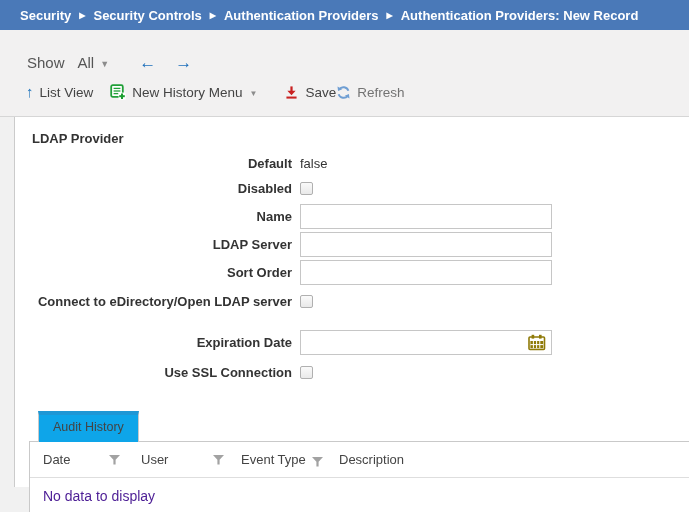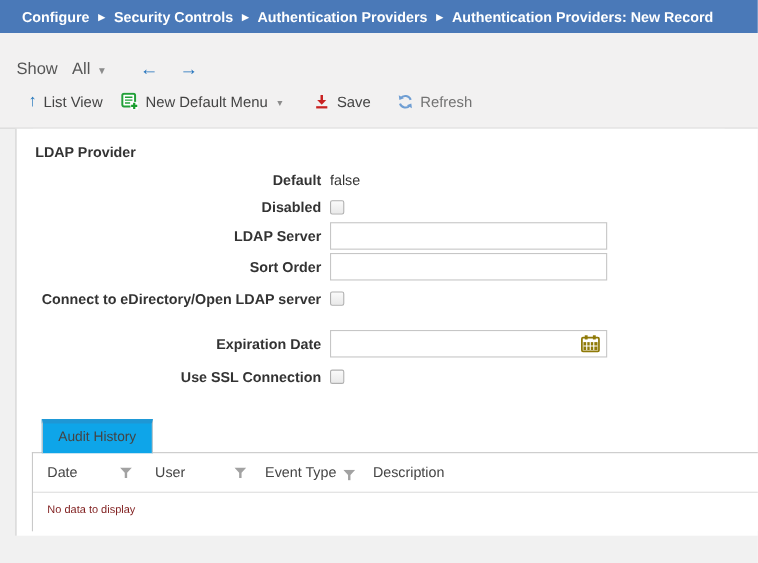--- a/index.html
+++ b/index.html
@@ -8,35 +8,35 @@
 
   
   .breadcrumb { height:30px; background:#4a79b8; display:flex; align-items:center;
     padding-left:20px; color:#fff; font-weight:bold; font-size:13px; white-space:nowrap; }
   .bc-sep { font-size:8px; margin:0 8px; position:relative; top:0px; }
 
   
   .toolbar { height:87px; background:#f2f1f1; border-bottom:1px solid #d6d6d6; }
   .show-row { display:flex; align-items:center; padding:25px 0 0 15px;
     font-size:15px; color:#555; line-height:16px; }
-  .show-word { margin-right:13px; }
+  .show-word { margin-right:13px;margin-left:12px; }
   .show-value { display:flex; align-items:center; color:#555; cursor:pointer; }
   .caret { font-size:8px; color:#8c8c8c; margin-left:6px; position:relative; top:1px; }
   .nav-arrows { display:flex; align-items:center; margin-left:30px; }
   .nav-arrow { color:#1d6fbb; font-size:17px; font-weight:bold; line-height:14px; cursor:pointer; }
   .nav-arrow + .nav-arrow { margin-left:19px; }
 
   .btn-row { display:flex; align-items:center; margin:13px 0 0 26px;
     font-size:13.5px; color:#444; }
   .tbtn { display:flex; align-items:center; cursor:pointer; }
   .tbtn .ic { display:inline-flex; margin-right:6px; }
   .up-arrow { color:#2979bd; font-weight:bold; font-size:15px; line-height:14px; }
   .tbtn.lv { margin-right:17px; }
   .tbtn.nrm { margin-right:27px; }
-  .tbtn.sv { margin-right:24px; }
+  .tbtn.sv { margin-right:0; }
   .tbtn.rf { color:#737373; cursor:default; }
   .nrm .caret { margin-left:7px; }
 
   
   .main { height:370px; background:#f1f1f1;border-radius:31px; }
   .form-panel { margin-left:14px; width:675px; height:100%; background:#fff;
     border-left:1px solid #cbcbcb; padding-top:12px; }
   .section-title { font-size:13px; font-weight:bold; color:#333;
     padding-left:17px; height:20px; line-height:20px; }
 
@@ -72,29 +72,29 @@
     padding-left:13px; font-size:13px; color:#444; }
   .th { display:flex; align-items:center; }
   .th.c-date { width:98px; }
   .th.c-user { width:100px; }
   .th.c-event { width:98px;align-items:flex-end; }
   .th.c-desc { flex:1; }
   .funnel { margin-left:auto; display:inline-flex; cursor:pointer; }
   .c-date .funnel { margin-right:21px; }
   .c-user .funnel { margin-right:17px; }
   .c-event .funnel { margin-left:6px; margin-right:0; }
-  .tbody-row { padding:10px 0 0 13px; font-size:10px; color:#7f1d1d; height:35px; }
+  .tbody-row { padding:10px 0 0 13px; font-size:14px; color:#4c1d95; height:35px; }
 </style>
 </head>
 <body>
 
 <div class="screen">
 
   <div class="breadcrumb">
-    <span>Configure</span>
+    <span>Security</span>
     <span class="bc-sep">▶</span>
     <span>Security Controls</span>
     <span class="bc-sep">▶</span>
     <span>Authentication Providers</span>
     <span class="bc-sep">▶</span>
     <span>Authentication Providers: New Record</span>
   </div>
 
   <div class="toolbar">
     <div class="show-row">
@@ -120,21 +120,21 @@
           <svg width="16" height="16" viewBox="0 0 16 16">
             <rect x="1.2" y="1.2" width="11.6" height="11.6" rx="1.5" fill="#fff" stroke="#21a038" stroke-width="1.8"></rect>
             <line x1="3.6" y1="4.4" x2="10.4" y2="4.4" stroke="#21a038" stroke-width="1.3"></line>
             <line x1="3.6" y1="7" x2="10.4" y2="7" stroke="#21a038" stroke-width="1.3"></line>
             <line x1="3.6" y1="9.6" x2="8.4" y2="9.6" stroke="#21a038" stroke-width="1.3"></line>
             <rect x="8.6" y="8.6" width="7" height="7" fill="#fff"></rect>
             <line x1="12" y1="9.4" x2="12" y2="15" stroke="#1a9e2f" stroke-width="2"></line>
             <line x1="9.2" y1="12.2" x2="14.8" y2="12.2" stroke="#1a9e2f" stroke-width="2"></line>
           </svg>
         </span>
-        <span>New Default Menu</span>
+        <span>New History Menu</span>
         <span class="caret">▼</span>
       </span>
 
       <span class="tbtn sv">
         <span class="ic">
           <svg width="15" height="15" viewBox="0 0 16 16">
             <line x1="8" y1="1.5" x2="8" y2="7.5" stroke="#c92121" stroke-width="2.4"></line>
             <polygon points="3.6,6.2 12.4,6.2 8,11" fill="#c92121"></polygon>
             <rect x="2.6" y="12.3" width="10.8" height="2.2" fill="#c92121"></rect>
           </svg>
@@ -165,20 +165,26 @@
         <span class="fval">false</span>
       </div>
 
       <div class="frow r-disabled">
         <span class="flabel">Disabled</span>
         <span class="fval">
             <span class="cbx"></span>
           </span>
       </div>
 
+      <div class="frow r-input r-name">
+        <span class="flabel">Name</span>
+        <span class="fval">
+            <input class="tinput" value="" style="">
+          </span>
+      </div>
 
       <div class="frow r-input">
         <span class="flabel">LDAP Server</span>
         <span class="fval">
             <input class="tinput" value="" style="">
           </span>
       </div>
 
       <div class="frow r-input">
         <span class="flabel">Sort Order</span>

